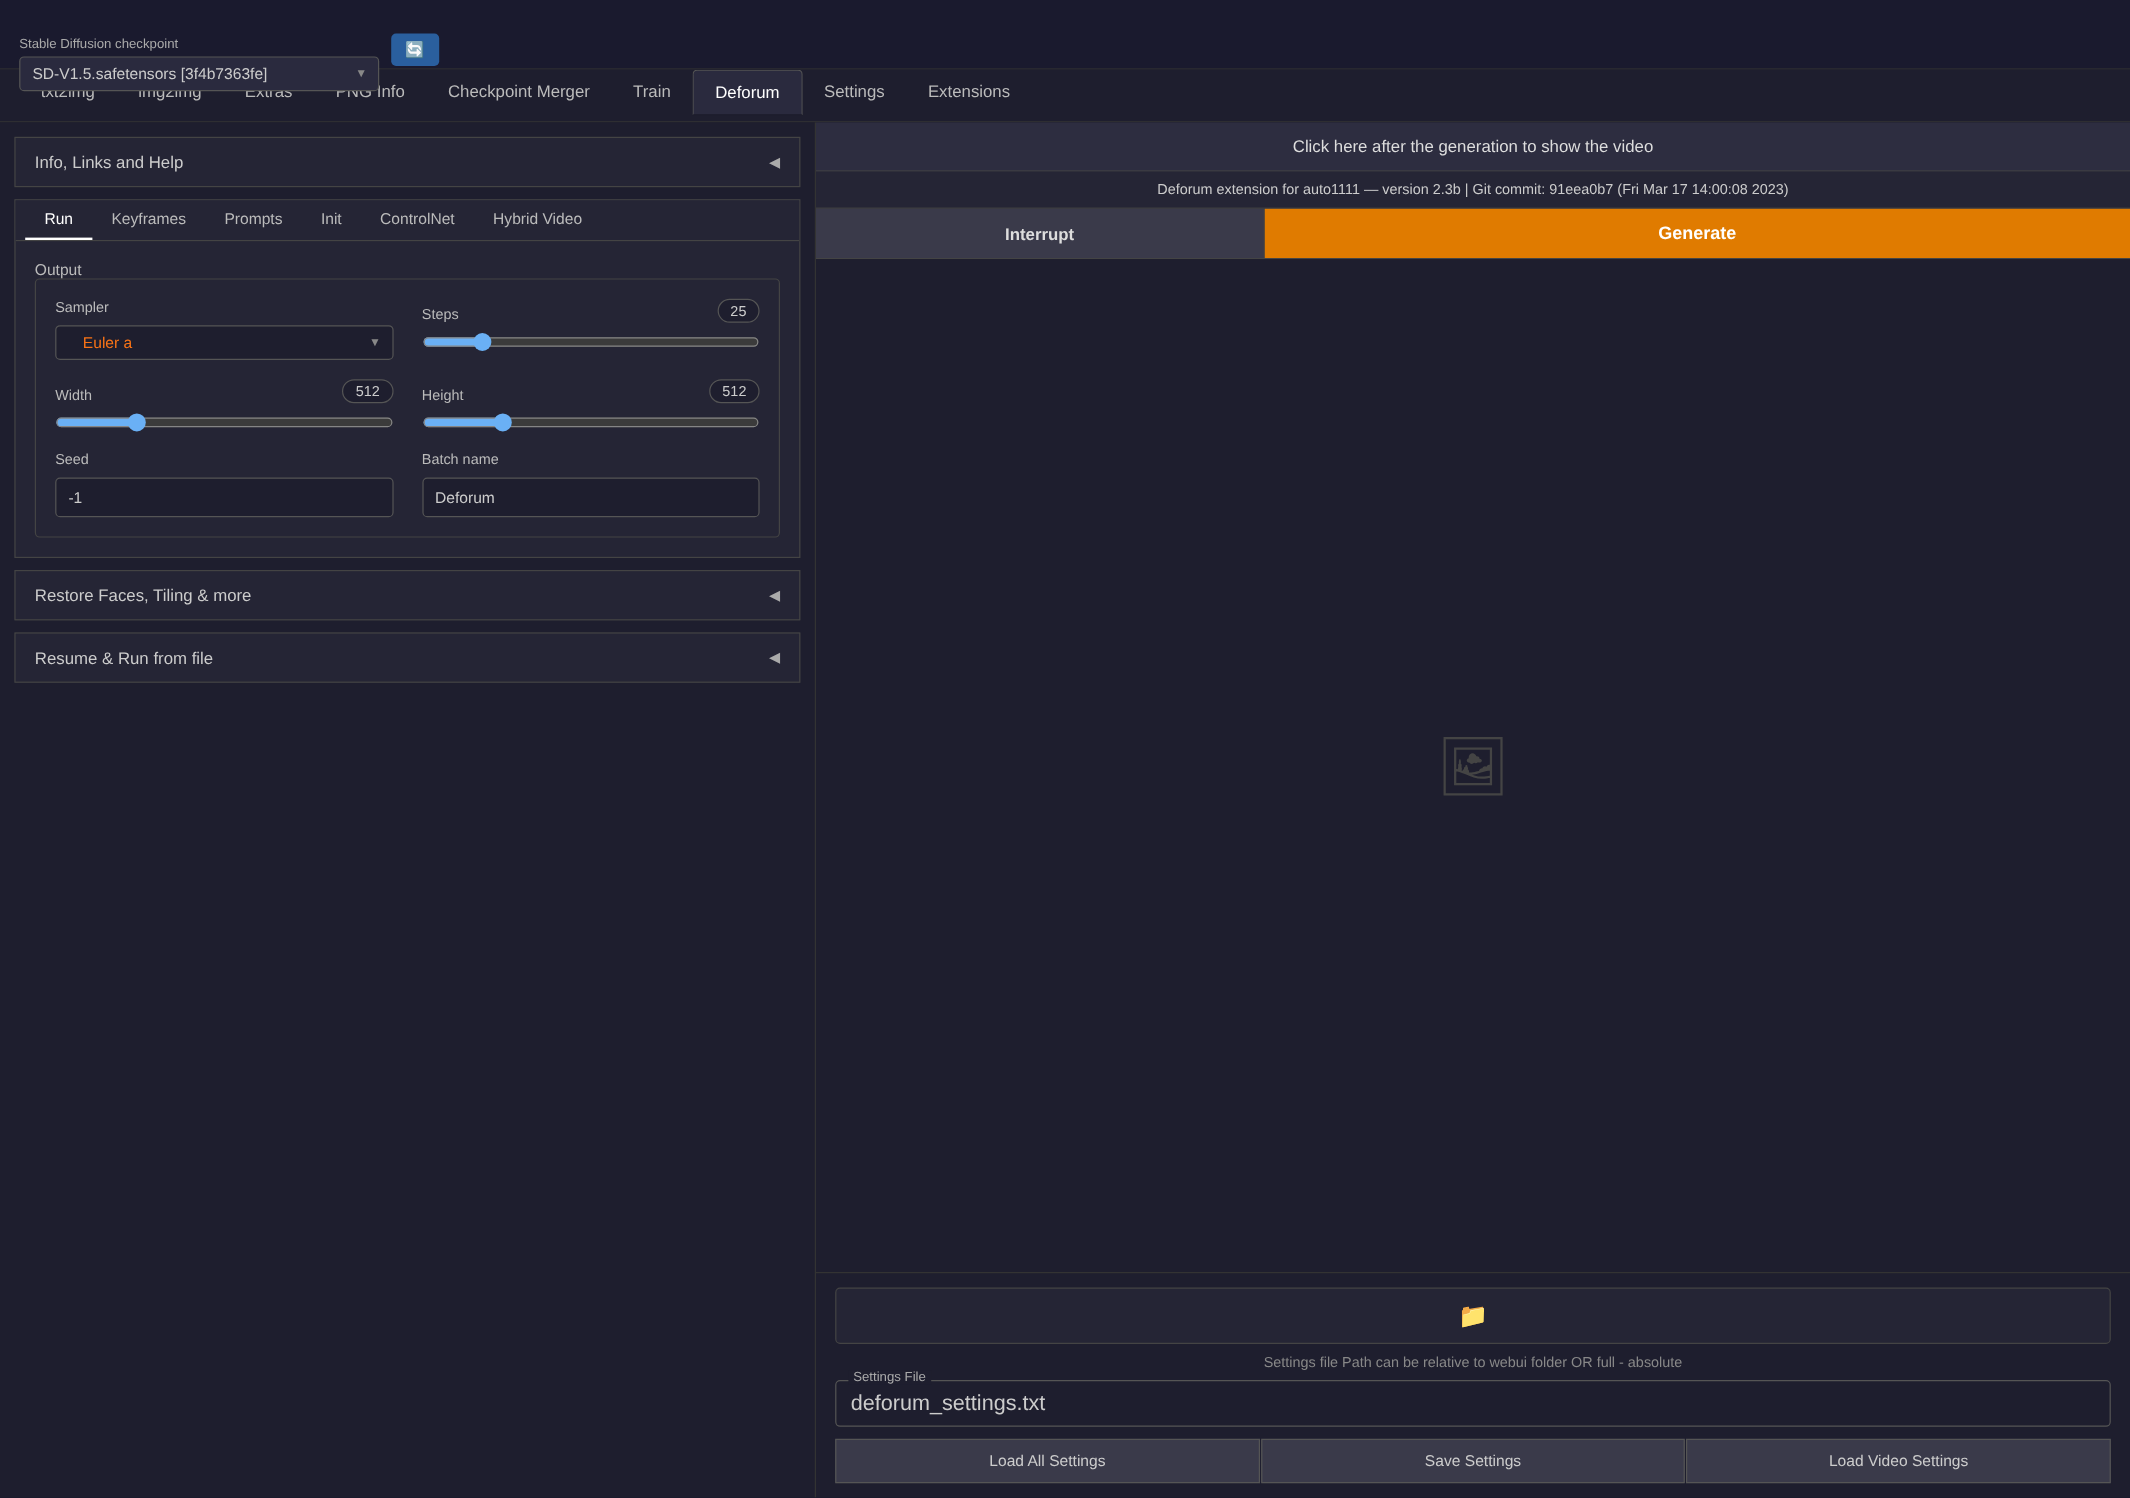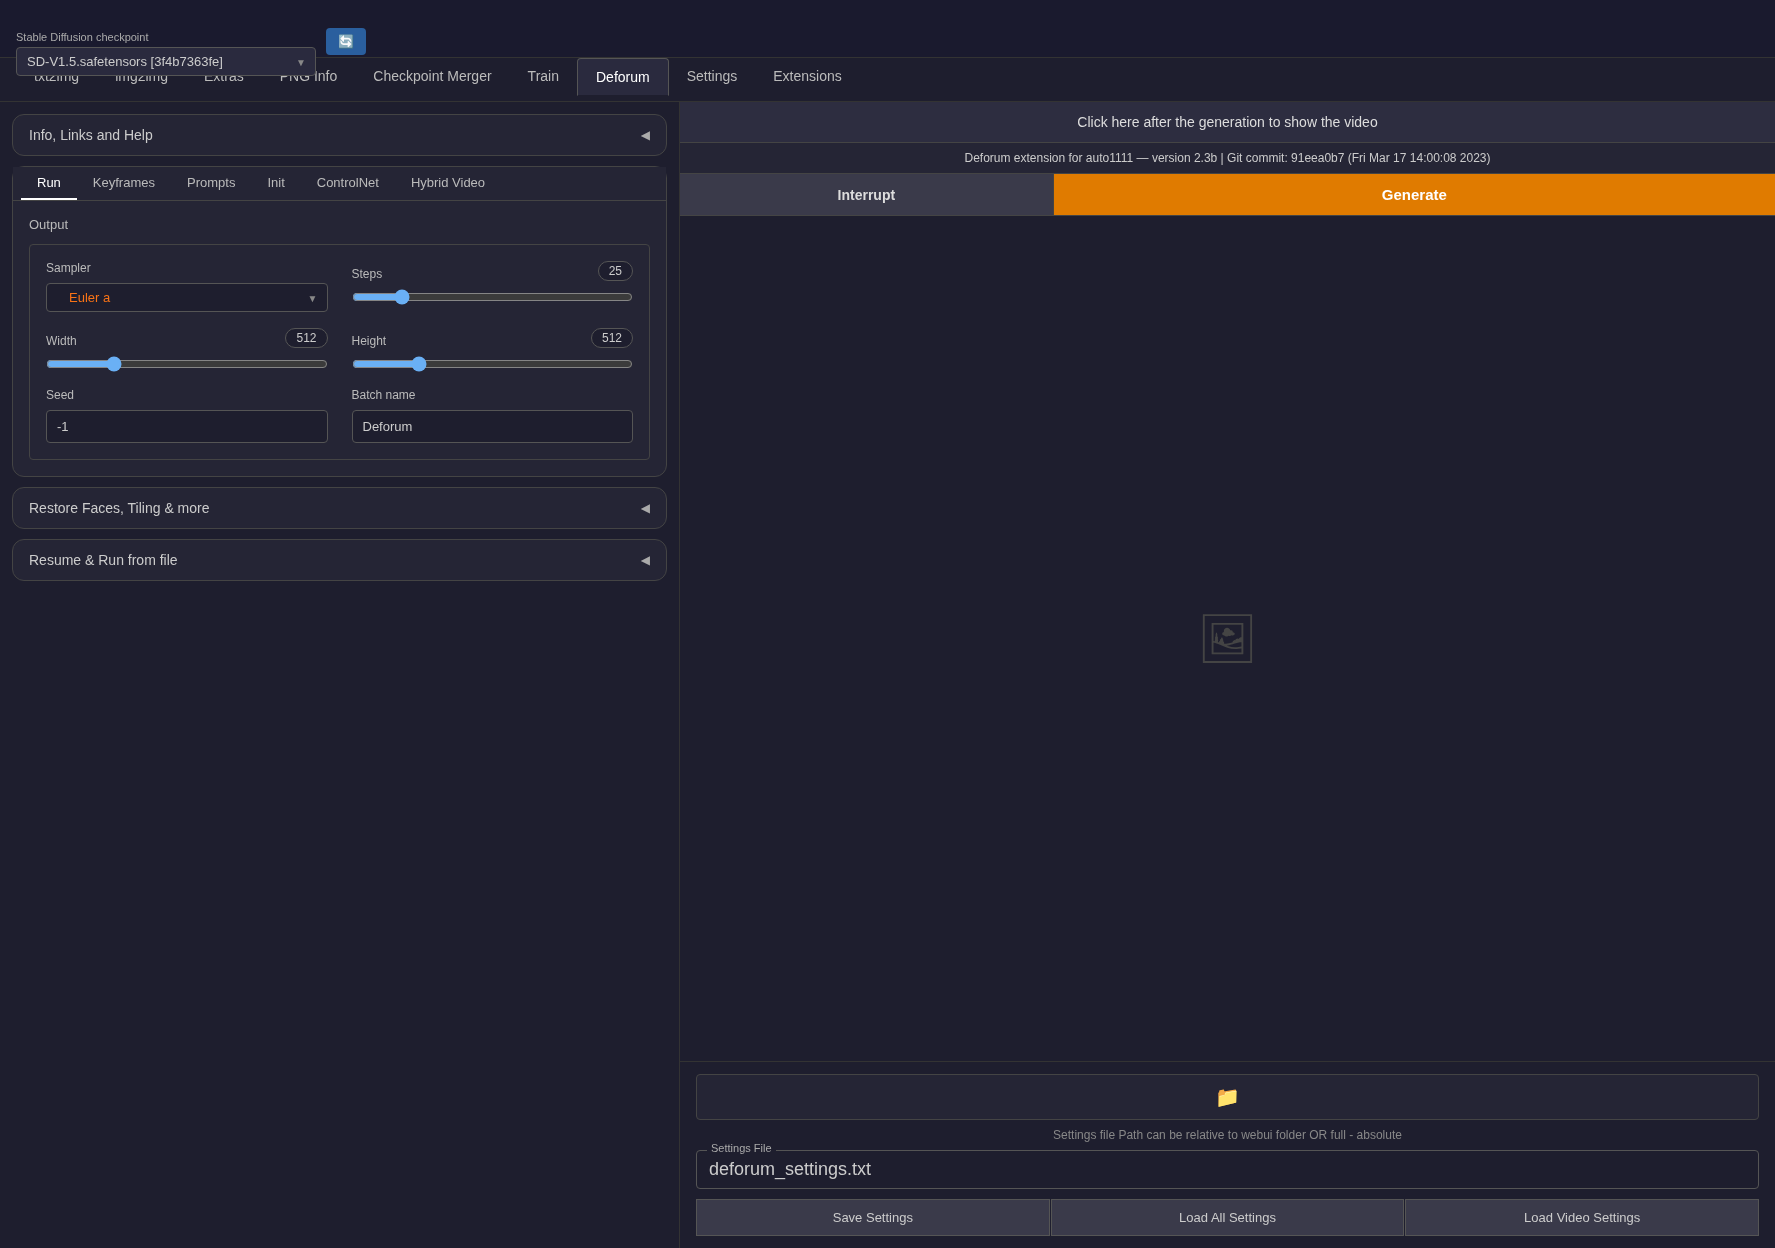--- a/index.html
+++ b/index.html
@@ -92,21 +92,21 @@
       border-right: 1px solid #333;
       padding: 12px;
       display: flex;
       flex-direction: column;
       gap: 10px;
     }
 
     
     .collapsible {
       border: 1px solid #444;
-      border-radius: 12px;
+      border-radius: 0;
       background: #252535;
     }
 
     .collapsible-header {
       display: flex;
       align-items: center;
       justify-content: space-between;
       padding: 12px 16px;
       cursor: pointer;
       font-size: 14px;
@@ -142,21 +142,21 @@
     }
 
     .inner-content {
       padding: 16px;
     }
 
     
     .output-label {
       font-size: 13px;
       color: #bbb;
-      margin-bottom: 12px;
+      margin-bottom: 0;
     }
 
     
     .form-section {
       border: 1px solid #444;
       border-radius: 4px;
       padding: 16px;
       background: #252535;
     }
 
@@ -553,20 +553,20 @@
       </div>
 
       <div class="settings-hint">Settings file Path can be relative to webui folder OR full - absolute</div>
 
       <div class="settings-file-group">
         <span class="settings-file-label">Settings File</span>
         <input class="settings-file-input" type="text" value="deforum_settings.txt" style="">
       </div>
 
       <div class="settings-buttons">
+        <button class="settings-btn">Load All Settings</button>
         <button class="settings-btn">Save Settings</button>
-        <button class="settings-btn">Load All Settings</button>
         <button class="settings-btn">Load Video Settings</button>
       </div>
 
     </div>
   </div>
 </div>
 
 </body></html>

